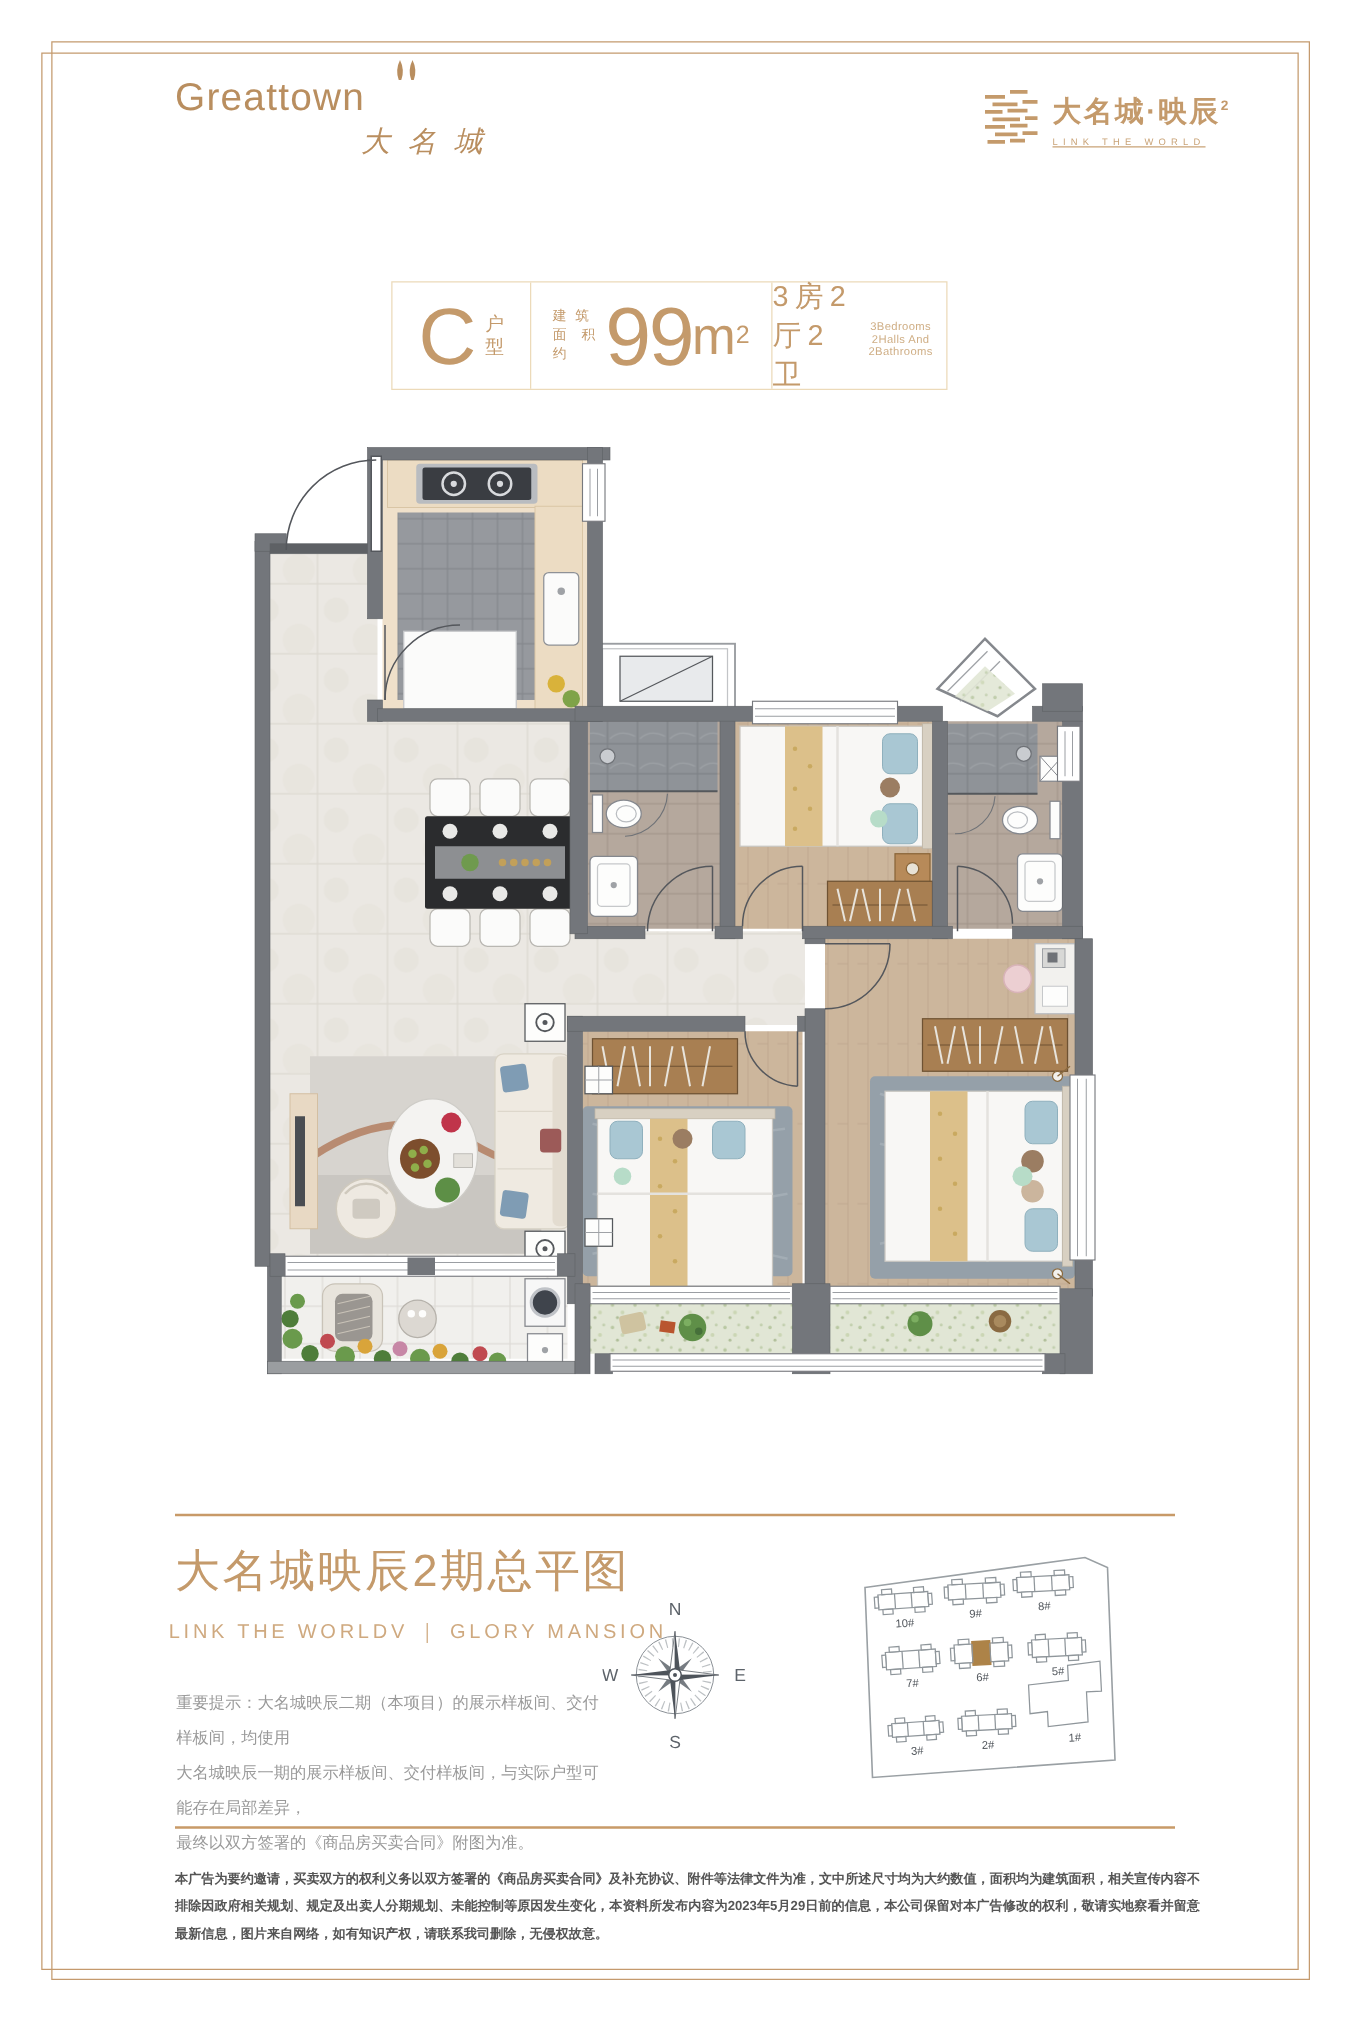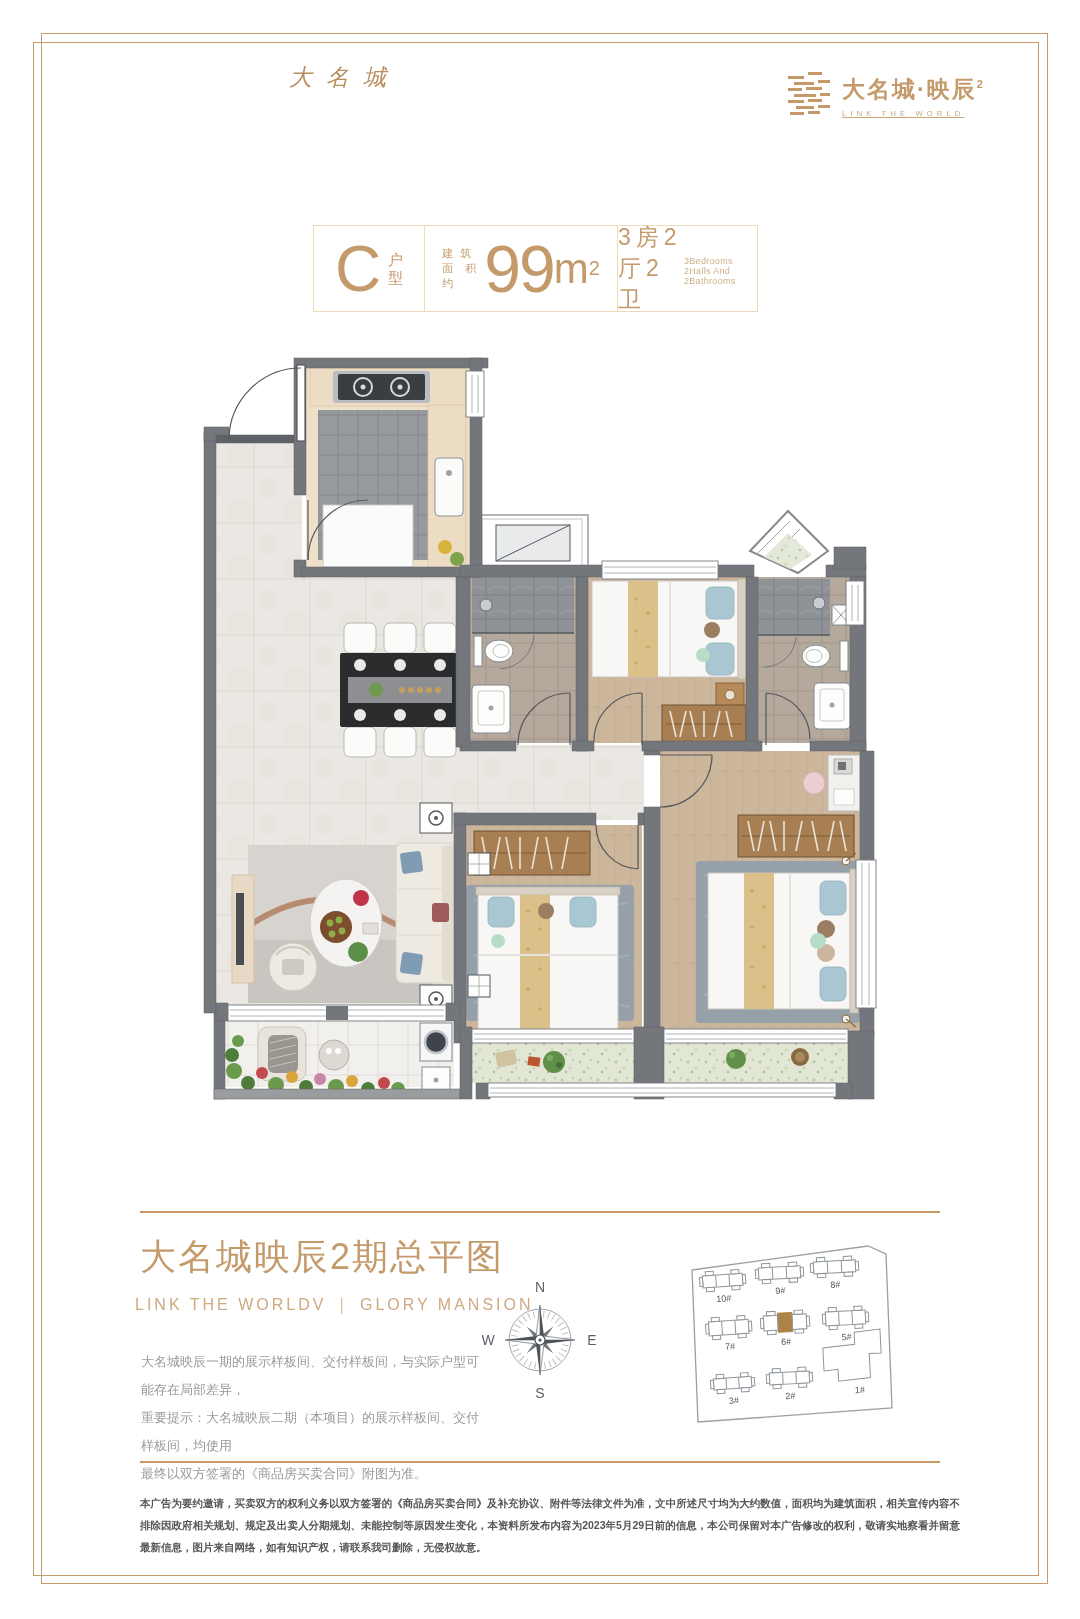--- a/index.html
+++ b/index.html
@@ -26,38 +26,45 @@
   .unit-card .c1{width:110px;border-right:1px solid #ecdab9;}
   .unit-card .c1 .big{font-size:64px;line-height:64px;font-weight:400;}
   .unit-card .c1 .stack{font-size:15px;line-height:18px;margin-left:7px;letter-spacing:0;}
   .unit-card .c2{width:192px;border-right:1px solid #ecdab9;}
   .unit-card .c2 .pref{font-size:11px;line-height:15px;text-align:justify;margin-right:6px;letter-spacing:2px;width:36px;}
   .unit-card .c2 .num{font-size:66px;line-height:60px;font-weight:500;letter-spacing:-2px;}
   .unit-card .c2 .unit{font-size:42px;font-weight:500;}
   .unit-card .c2 .sup{font-size:20px;vertical-align:28px;}
   .unit-card .c3{flex:1;flex-direction:row;}
   .unit-card .c3 .cn{font-size:23px;letter-spacing:5px;}
-  .unit-card .c3 .en{font-size:9px;color:#cfae85;margin-top:5px;letter-spacing:0.3px;}
+  .unit-card .c3 .en{font-size:9px;color:#cfae85;margin-top:5px;letter-spacing:0.3px;text-align:center;}
   
   .divider{position:absolute;left:140px;width:800px;height:2px;background:#c89a68;}
   .sec-title{left:140px;top:1233px;font-size:36px;letter-spacing:2px;color:#c49a6b;}
   .sec-sub{left:135px;top:1295px;font-size:16px;letter-spacing:3px;color:#cfa97f;}
   .notice{left:141px;top:1348px;width:340px;font-size:13px;line-height:28px;color:#9a9a9a;}
   .disclaimer{left:140px;top:1492px;width:820px;font-size:10.5px;line-height:22px;color:#555;font-weight:600;text-align:justify;}
   svg text{font-family:"Liberation Sans", sans-serif;}
 </style>
 </head>
 <body>
 
 <div class="page">
 
   <div class="frame f1"></div>
   <div class="frame f2"></div>
 
   <div class="abs logo-left">
+    <div class="latin">
+      <span>Greattown</span>
+      <svg class="leaves" width="26" height="16" viewBox="0 0 26 16">
+        <path d="M7 16 Q4 8 8 0 Q12 8 9 16 Z" fill="#b98e5f"></path>
+        <path d="M17 16 Q14 8 18 0 Q22 8 19 16 Z" fill="#b98e5f"></path>
+      </svg>
+    </div>
     <div class="cjk">大名城</div>
   </div>
 
   <div class="abs logo-right">
     <svg class="mark" width="44" height="46" viewBox="0 0 44 46">
       <g fill="#c49a6b">
         <rect x="0" y="4" width="16" height="3"></rect>
           <rect x="20" y="0" width="14" height="3"></rect>
         <rect x="6" y="10" width="20" height="3"></rect>
           <rect x="30" y="8" width="12" height="3"></rect>
@@ -517,22 +524,22 @@
         <path d="M440 514 A44 44 0 0 1 398 470"></path>
     </g>
   </svg>
 
   <div class="divider" style="top:1211px;"></div>
 
   <div class="abs sec-title">大名城映辰2期总平图</div>
   <div class="abs sec-sub">LINK THE WORLDV ｜ GLORY MANSION</div>
 
   <div class="abs notice">
+    <div>重要提示：大名城映辰二期（本项目）的展示样板间、交付样板间，均使用</div>
     <div>大名城映辰一期的展示样板间、交付样板间，与实际户型可能存在局部差异，</div>
-    <div>重要提示：大名城映辰二期（本项目）的展示样板间、交付样板间，均使用</div>
     <div>最终以双方签署的《商品房买卖合同》附图为准。</div>
   </div>
 
   <svg class="abs" style="left:482px;top:1278px;" width="116" height="122" viewBox="0 0 116 122">
     <text x="58" y="14" font-size="14" fill="#5d636a" text-anchor="middle">N</text>
     <text x="110" y="67" font-size="14" fill="#5d636a" text-anchor="middle">E</text>
     <text x="58" y="120" font-size="14" fill="#5d636a" text-anchor="middle">S</text>
     <text x="6" y="67" font-size="14" fill="#5d636a" text-anchor="middle">W</text>
     <g transform="translate(58,62)">
       <circle r="31" fill="none" stroke="#8a9096" stroke-width="0.8"></circle>

